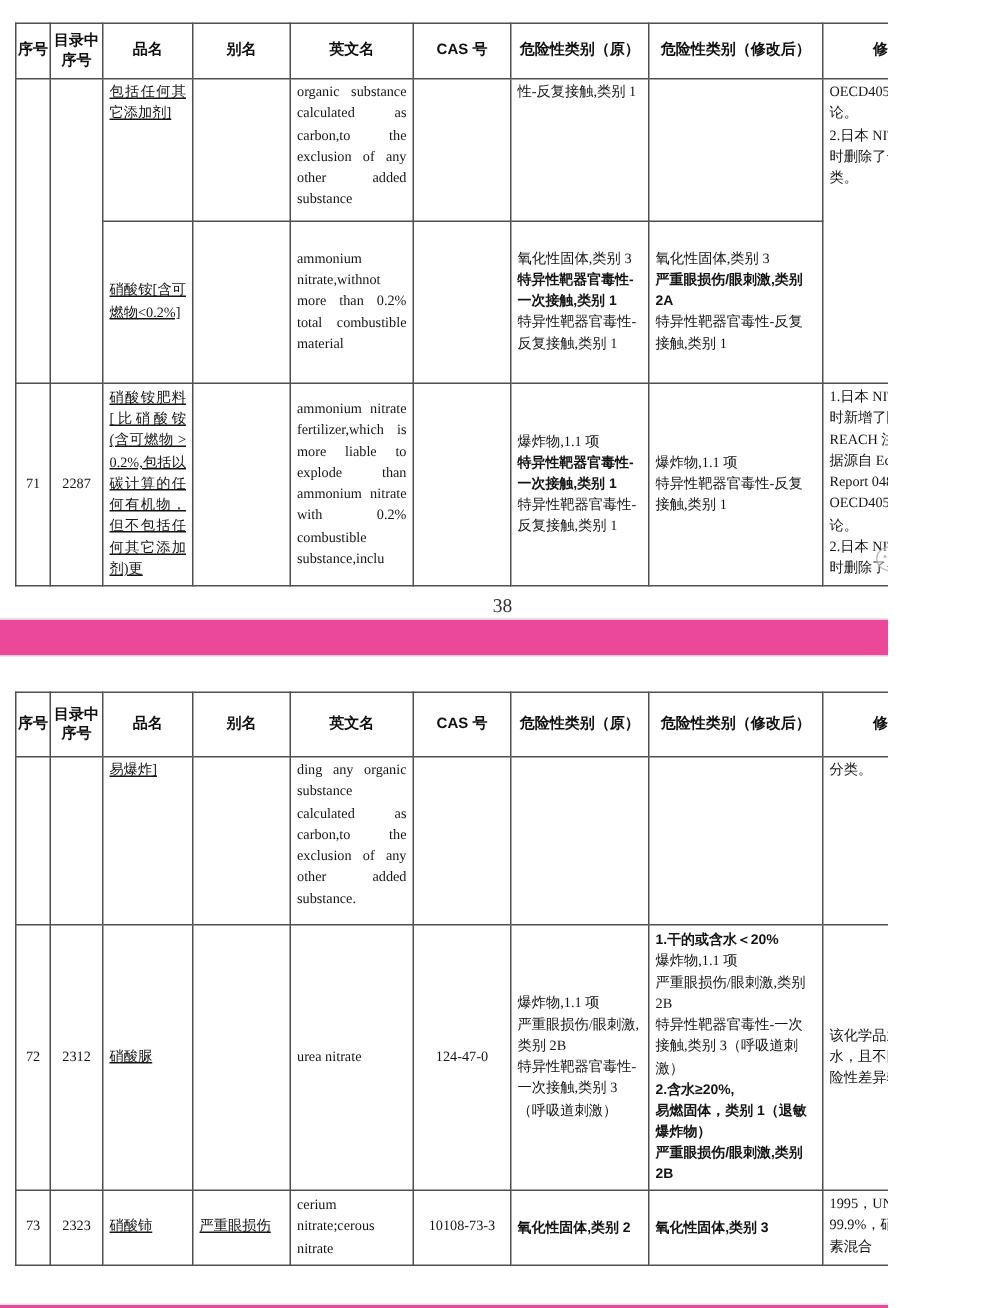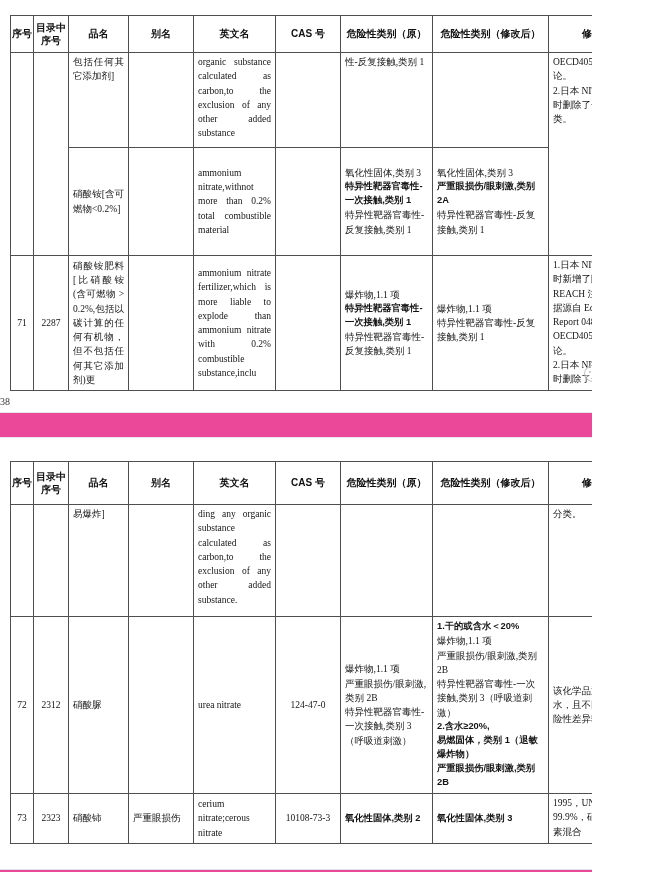--- a/index.html
+++ b/index.html
@@ -12,24 +12,24 @@
   #page1 table.doc{top:15px;}
   #page2 table.doc{top:23px;}
   .doc th,.doc td{border:1px solid #4f4f4f;padding:2px 4px;font-size:9.5px;line-height:1.5;
                   vertical-align:middle;overflow:hidden;word-break:break-word;}
   .doc th{font-family:"Liberation Sans","DejaVu Sans",sans-serif;font-weight:700;font-size:10px;
           text-align:center;padding:2px 1px;line-height:1.35;color:#101010;}
   .vtop{vertical-align:top !important;}
   .center{text-align:center;}
   .jy{text-align:justify;text-justify:inter-character;}
   .en{text-align:justify;font-size:9.5px;}
-  .pm{font-size:10px;}
+  .pm{font-size:10px;text-decoration:underline;}
   .line{margin:0;}
   .line.b{font-weight:700;font-family:"Liberation Sans","DejaVu Sans",sans-serif;font-size:9.3px;}
-  .pagenum{position:absolute;left:0;width:100%;font-size:10px;color:#333;}
+  .pagenum{position:absolute;left:0;width:100%;text-align:center;font-size:13px;color:#333;}
   
   .wm{position:absolute;pointer-events:none;opacity:.8;z-index:3;white-space:nowrap;}
   .wm-circle{display:inline-block;width:17px;height:15px;border:1.5px solid #b0b0b0;border-radius:50%;
              position:relative;vertical-align:middle;background:rgba(255,255,255,.55);}
   .wm-circle::before,.wm-circle::after{content:"";position:absolute;top:5px;width:2px;height:2px;
              background:#a8a8a8;border-radius:50%;}
   .wm-circle::before{left:4px;} .wm-circle::after{right:4px;}
   .wm-text{font-family:Liberation Serif, serif;font-weight:700;font-size:12px;
            color:#a3a3a3;letter-spacing:1px;vertical-align:middle;text-shadow:0 0 1px #cfcfcf;}
   .wm svg{vertical-align:middle;}

